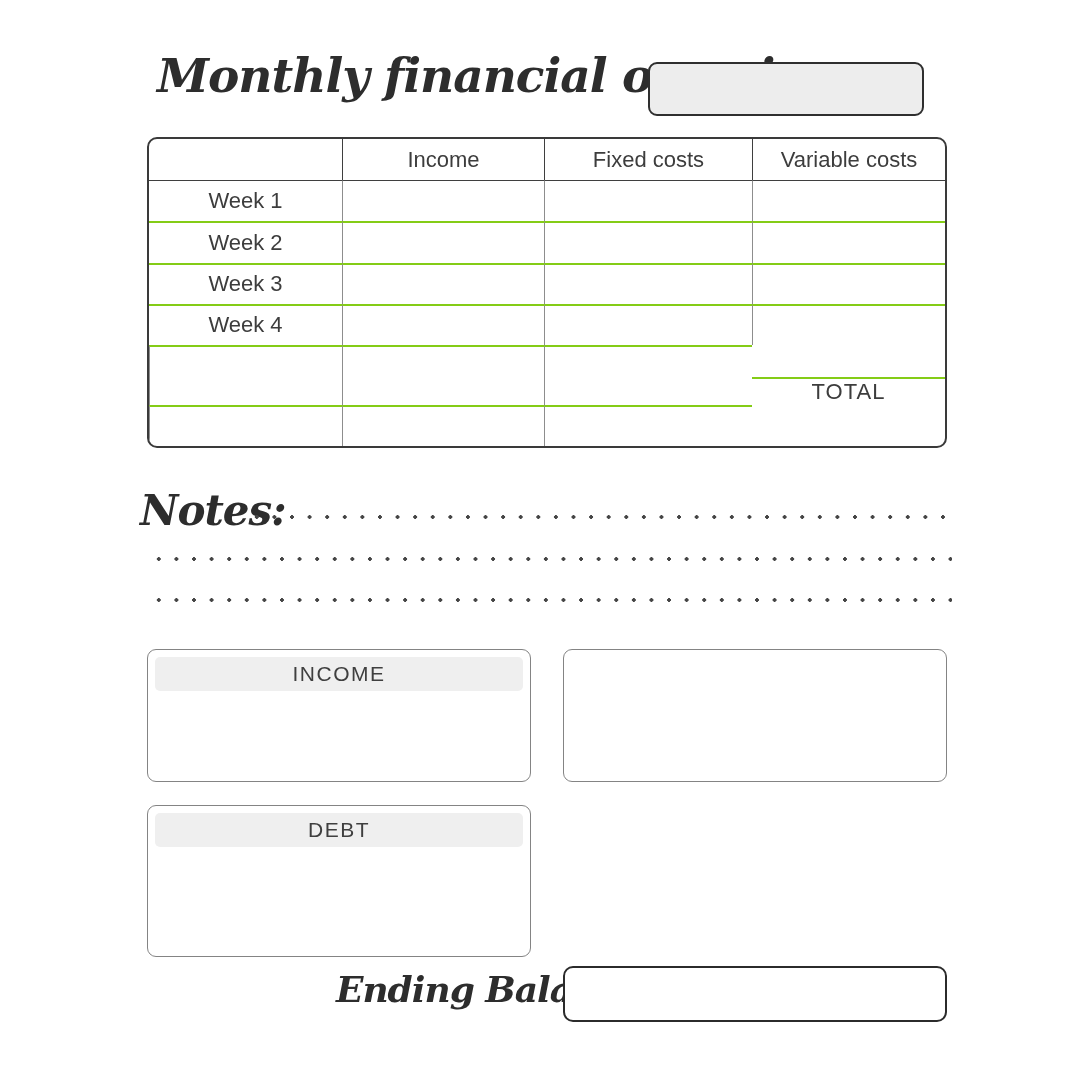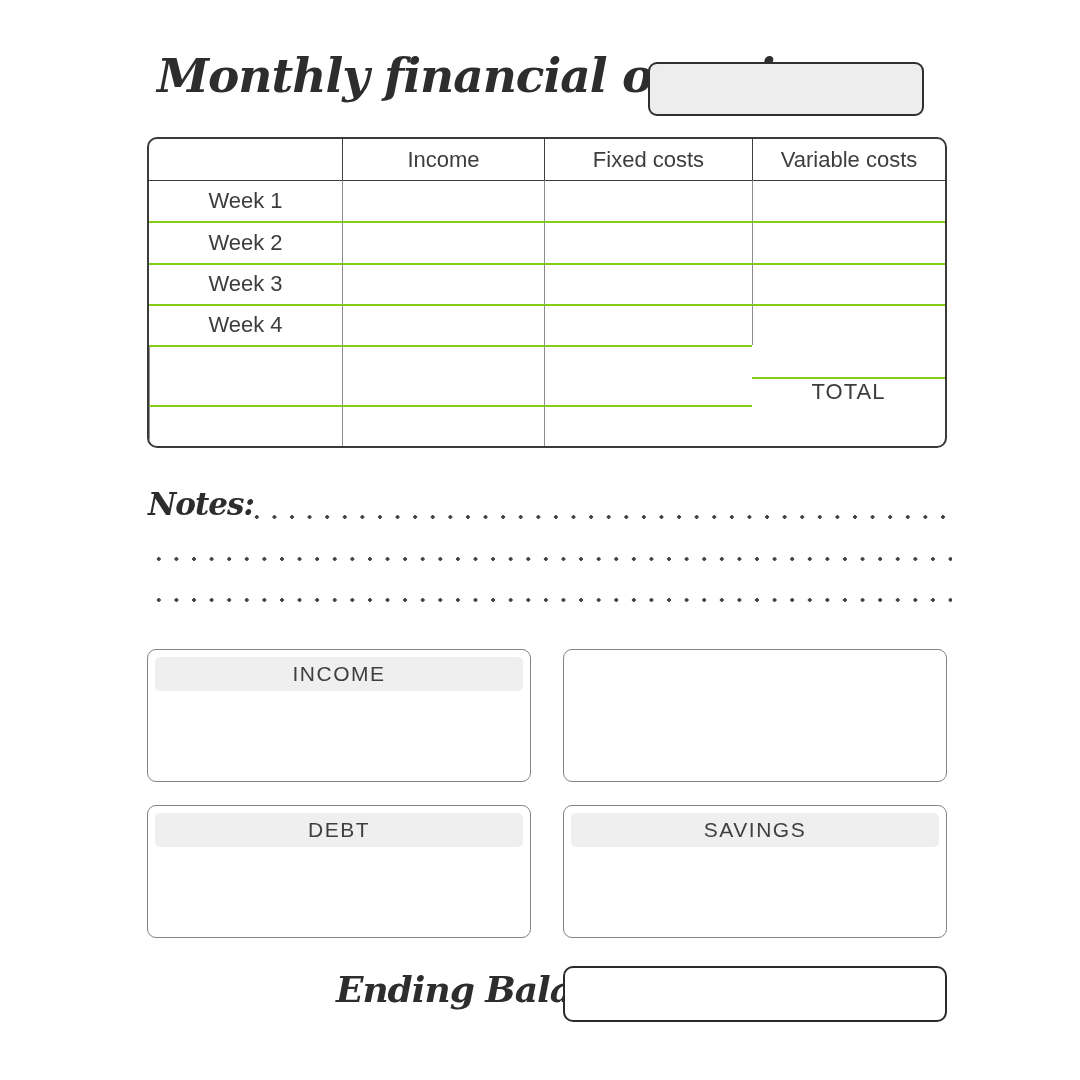--- a/index.html
+++ b/index.html
@@ -28,21 +28,21 @@
     display:flex; align-items:center; justify-content:center;
     font-size:22px; color:#3d3d3d;
     border-top:2px solid #84cc16; border-left:1px solid #8d8d8d;
   }
   .ft-cell.c0 { border-left:none; }
   .ft-cell.r0 { border-top:none; }
   .ft-cell.r0.c1, .ft-cell.r0.c2, .ft-cell.r0.c3 { border-left:1.5px solid #3f3f3f; }
   .ft-cell.r1 { border-top:1.5px solid #3f3f3f; }
   .ft-total { letter-spacing:1px;margin-top:32px; }
 
-  .notes-label { position:absolute; left:148px; top:486px; font-size:31px; }
+  .notes-label { position:absolute; left:140px; top:486px; font-size:42px; }
   .dotline {
     position:absolute; height:8px;
     background-image:radial-gradient(circle, #454545 1.7px, transparent 2.1px);
     background-size:17.6px 8px; background-repeat:repeat-x; background-position:left center;
   }
   .dl1 { left:248px; top:513px; width:704px; }
   .dl2 { left:150px; top:555px; width:802px; }
   .dl3 { left:150px; top:596px; width:802px; }
 
   .panel {
@@ -50,21 +50,21 @@
     padding:7px; box-sizing:border-box;
   }
   .panel-head {
     height:34px; background:#efefef; border-radius:5px;
     display:flex; align-items:center; justify-content:center;
     font-size:21px; letter-spacing:1.5px; color:#3f3f3f;
   }
   .panel-body { height:calc(100% - 34px); }
   .p-income  { left:147px; top:649px; width:384px; height:133px; }
   .p-bills   { left:563px; top:649px; width:384px; height:133px; }
-  .p-debt    { left:147px; top:805px; width:384px; height:133px; }
+  .p-debt    { left:147px; top:805px; width:384px; height:152px; }
   .p-savings { left:563px; top:805px; width:384px; height:133px; }
 
   .ending-label { position:absolute; left:336px; top:968px; font-size:36px; }
   .ending-box {
     position:absolute; left:563px; top:966px; width:384px; height:56px;
     border:2.5px solid #2b2b2b; border-radius:10px; background:#fff; box-sizing:border-box;
     font-size:24px; display:flex; align-items:center; padding:0 14px;
   }
 </style>
 </head>
@@ -124,21 +124,17 @@
 
   <div class="panel p-bills">
     <div class="panel-body"></div>
   </div>
 
   <div class="panel p-debt">
     <div class="panel-head">DEBT</div>
     <div class="panel-body"></div>
   </div>
 
-  <div class="panel p-savings">
-    <div class="panel-head">SAVINGS</div>
-    <div class="panel-body"></div>
-  </div>
 
   <div class="script ending-label">Ending Balance:</div>
   <div class="ending-box"></div>
 
 </div>
 
 </body></html>

